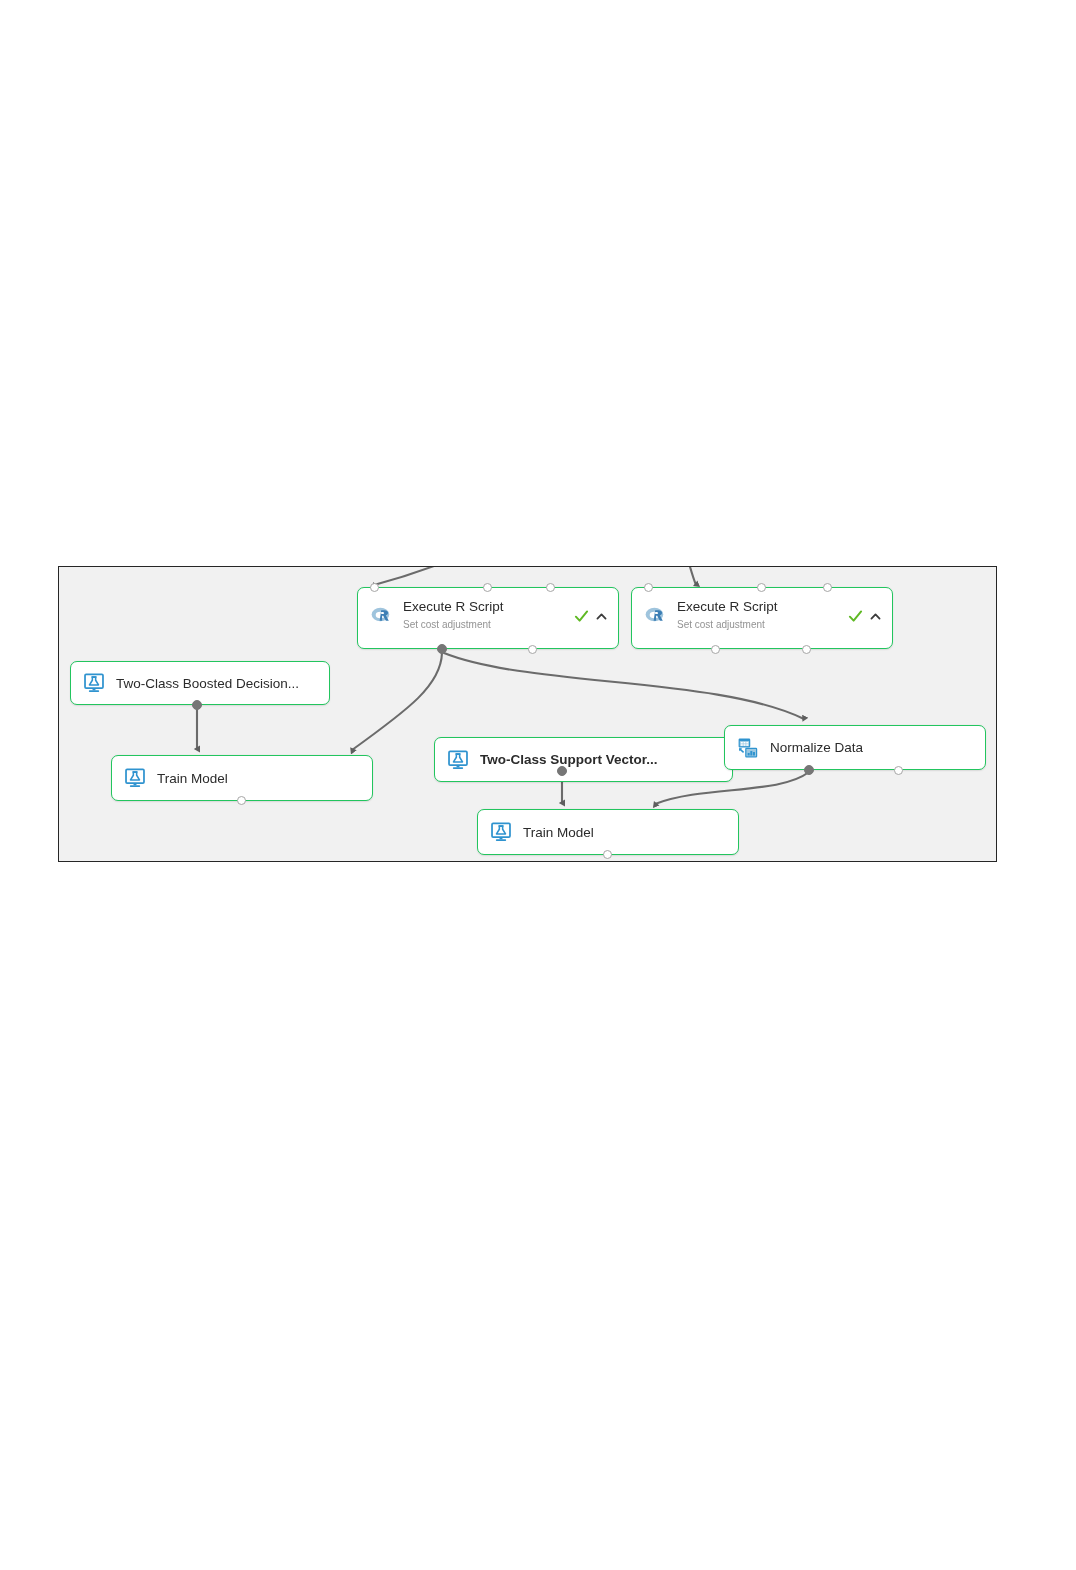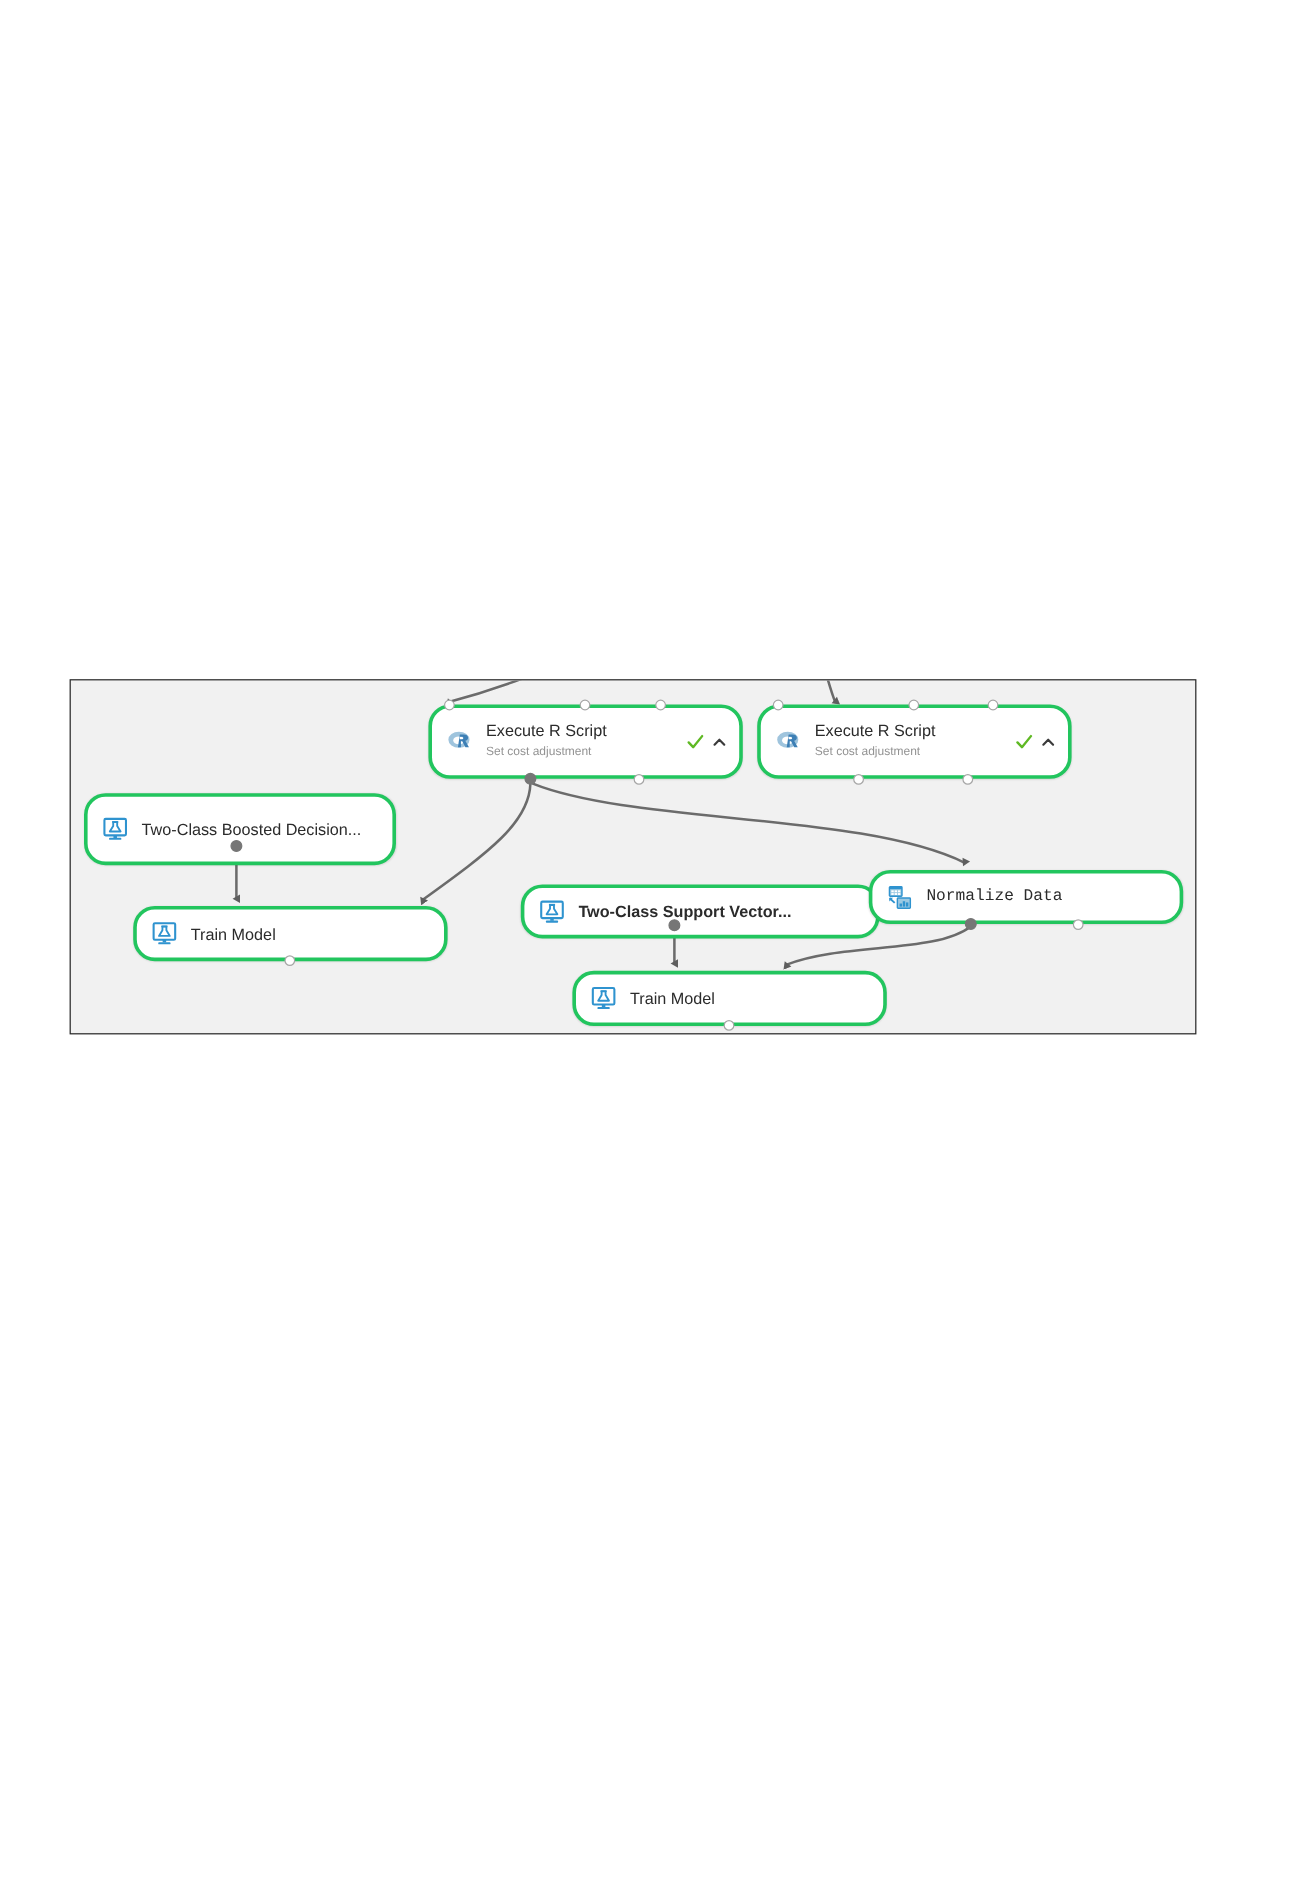--- a/index.html
+++ b/index.html
@@ -37,22 +37,22 @@
     width: 939px;
     height: 296px;
     overflow: visible;
     pointer-events: none;
   }
 
   
   .node {
     position: absolute;
     background: #ffffff;
-    border: 3px solid #22c55e;
-    border-radius: 18px;
+    border: 1px solid #22c55e;
+    border-radius: 7px;
     box-sizing: border-box;
     box-shadow: 0 0.5px 1.5px rgba(0,0,0,0.10);
     display: flex;
     align-items: center;
     padding: 0 10px 0 12px;
   }
   .node .body {
     display: flex;
     align-items: center;
     width: 100%;
@@ -192,21 +192,21 @@
         </svg>
       </div>
     </div>
   </div>
   <div class="port" style="left:585px; top:16px;"></div>
   <div class="port" style="left:698px; top:16px;"></div>
   <div class="port" style="left:764px; top:16px;"></div>
   <div class="port" style="left:652px; top:78px;"></div>
   <div class="port" style="left:743px; top:78px;"></div>
 
-  <div class="node" style="left:11px; top:94px; width:260px; height:60px;">
+  <div class="node" style="left:11px; top:94px; width:260px; height:44px;">
     <div class="body">
       <svg class="ico" viewBox="0 0 24 24">
         <rect x="2.2" y="2.6" width="19.6" height="15" rx="1.2" fill="none" stroke="#2f93cf" stroke-width="1.9"></rect>
         <path d="M10.2,5.6 h3.6 v3.4 l3.1,5.1 h-9.8 l3.1,-5.1 z" fill="none" stroke="#2f93cf" stroke-width="1.7" stroke-linejoin="round"></path>
         <rect x="9.2" y="4.6" width="5.6" height="1.6" fill="#2f93cf"></rect>
         <rect x="10.4" y="17.6" width="3.2" height="2.4" fill="#2f93cf"></rect>
         <rect x="6.4" y="19.8" width="11.2" height="1.9" rx="0.8" fill="#2f93cf"></rect>
       </svg>
       <div class="texts">
         <div class="title">Two-Class Boosted Decision...</div>
@@ -240,21 +240,21 @@
         <rect x="10.4" y="17.6" width="3.2" height="2.4" fill="#2f93cf"></rect>
         <rect x="6.4" y="19.8" width="11.2" height="1.9" rx="0.8" fill="#2f93cf"></rect>
       </svg>
       <div class="texts">
         <div class="title">Two-Class Support Vector...</div>
       </div>
     </div>
   </div>
   <div class="port filled" style="left:498px; top:199px;"></div>
 
-  <div class="node" style="left:665px; top:158px; width:262px; height:45px;font-family:Liberation Mono, monospace;">
+  <div class="node" style="left:665px; top:158px; width:262px; height:45px;">
     <div class="body">
       <svg class="ico" viewBox="0 0 24 24">
         <rect x="2.4" y="2.2" width="11.4" height="8.6" rx="0.7" fill="#9cc9e2" stroke="#2f93cf" stroke-width="1.3"></rect>
         <rect x="2.4" y="2.2" width="11.4" height="2.1" fill="#2f93cf"></rect>
         <g fill="#ffffff">
           <rect x="4.1" y="5.4" width="2.2" height="1.7"></rect>
           <rect x="7.1" y="5.4" width="2.2" height="1.7"></rect>
           <rect x="10.1" y="5.4" width="2.2" height="1.7"></rect>
           <rect x="4.1" y="7.9" width="2.2" height="1.7"></rect>
           <rect x="7.1" y="7.9" width="2.2" height="1.7"></rect>

